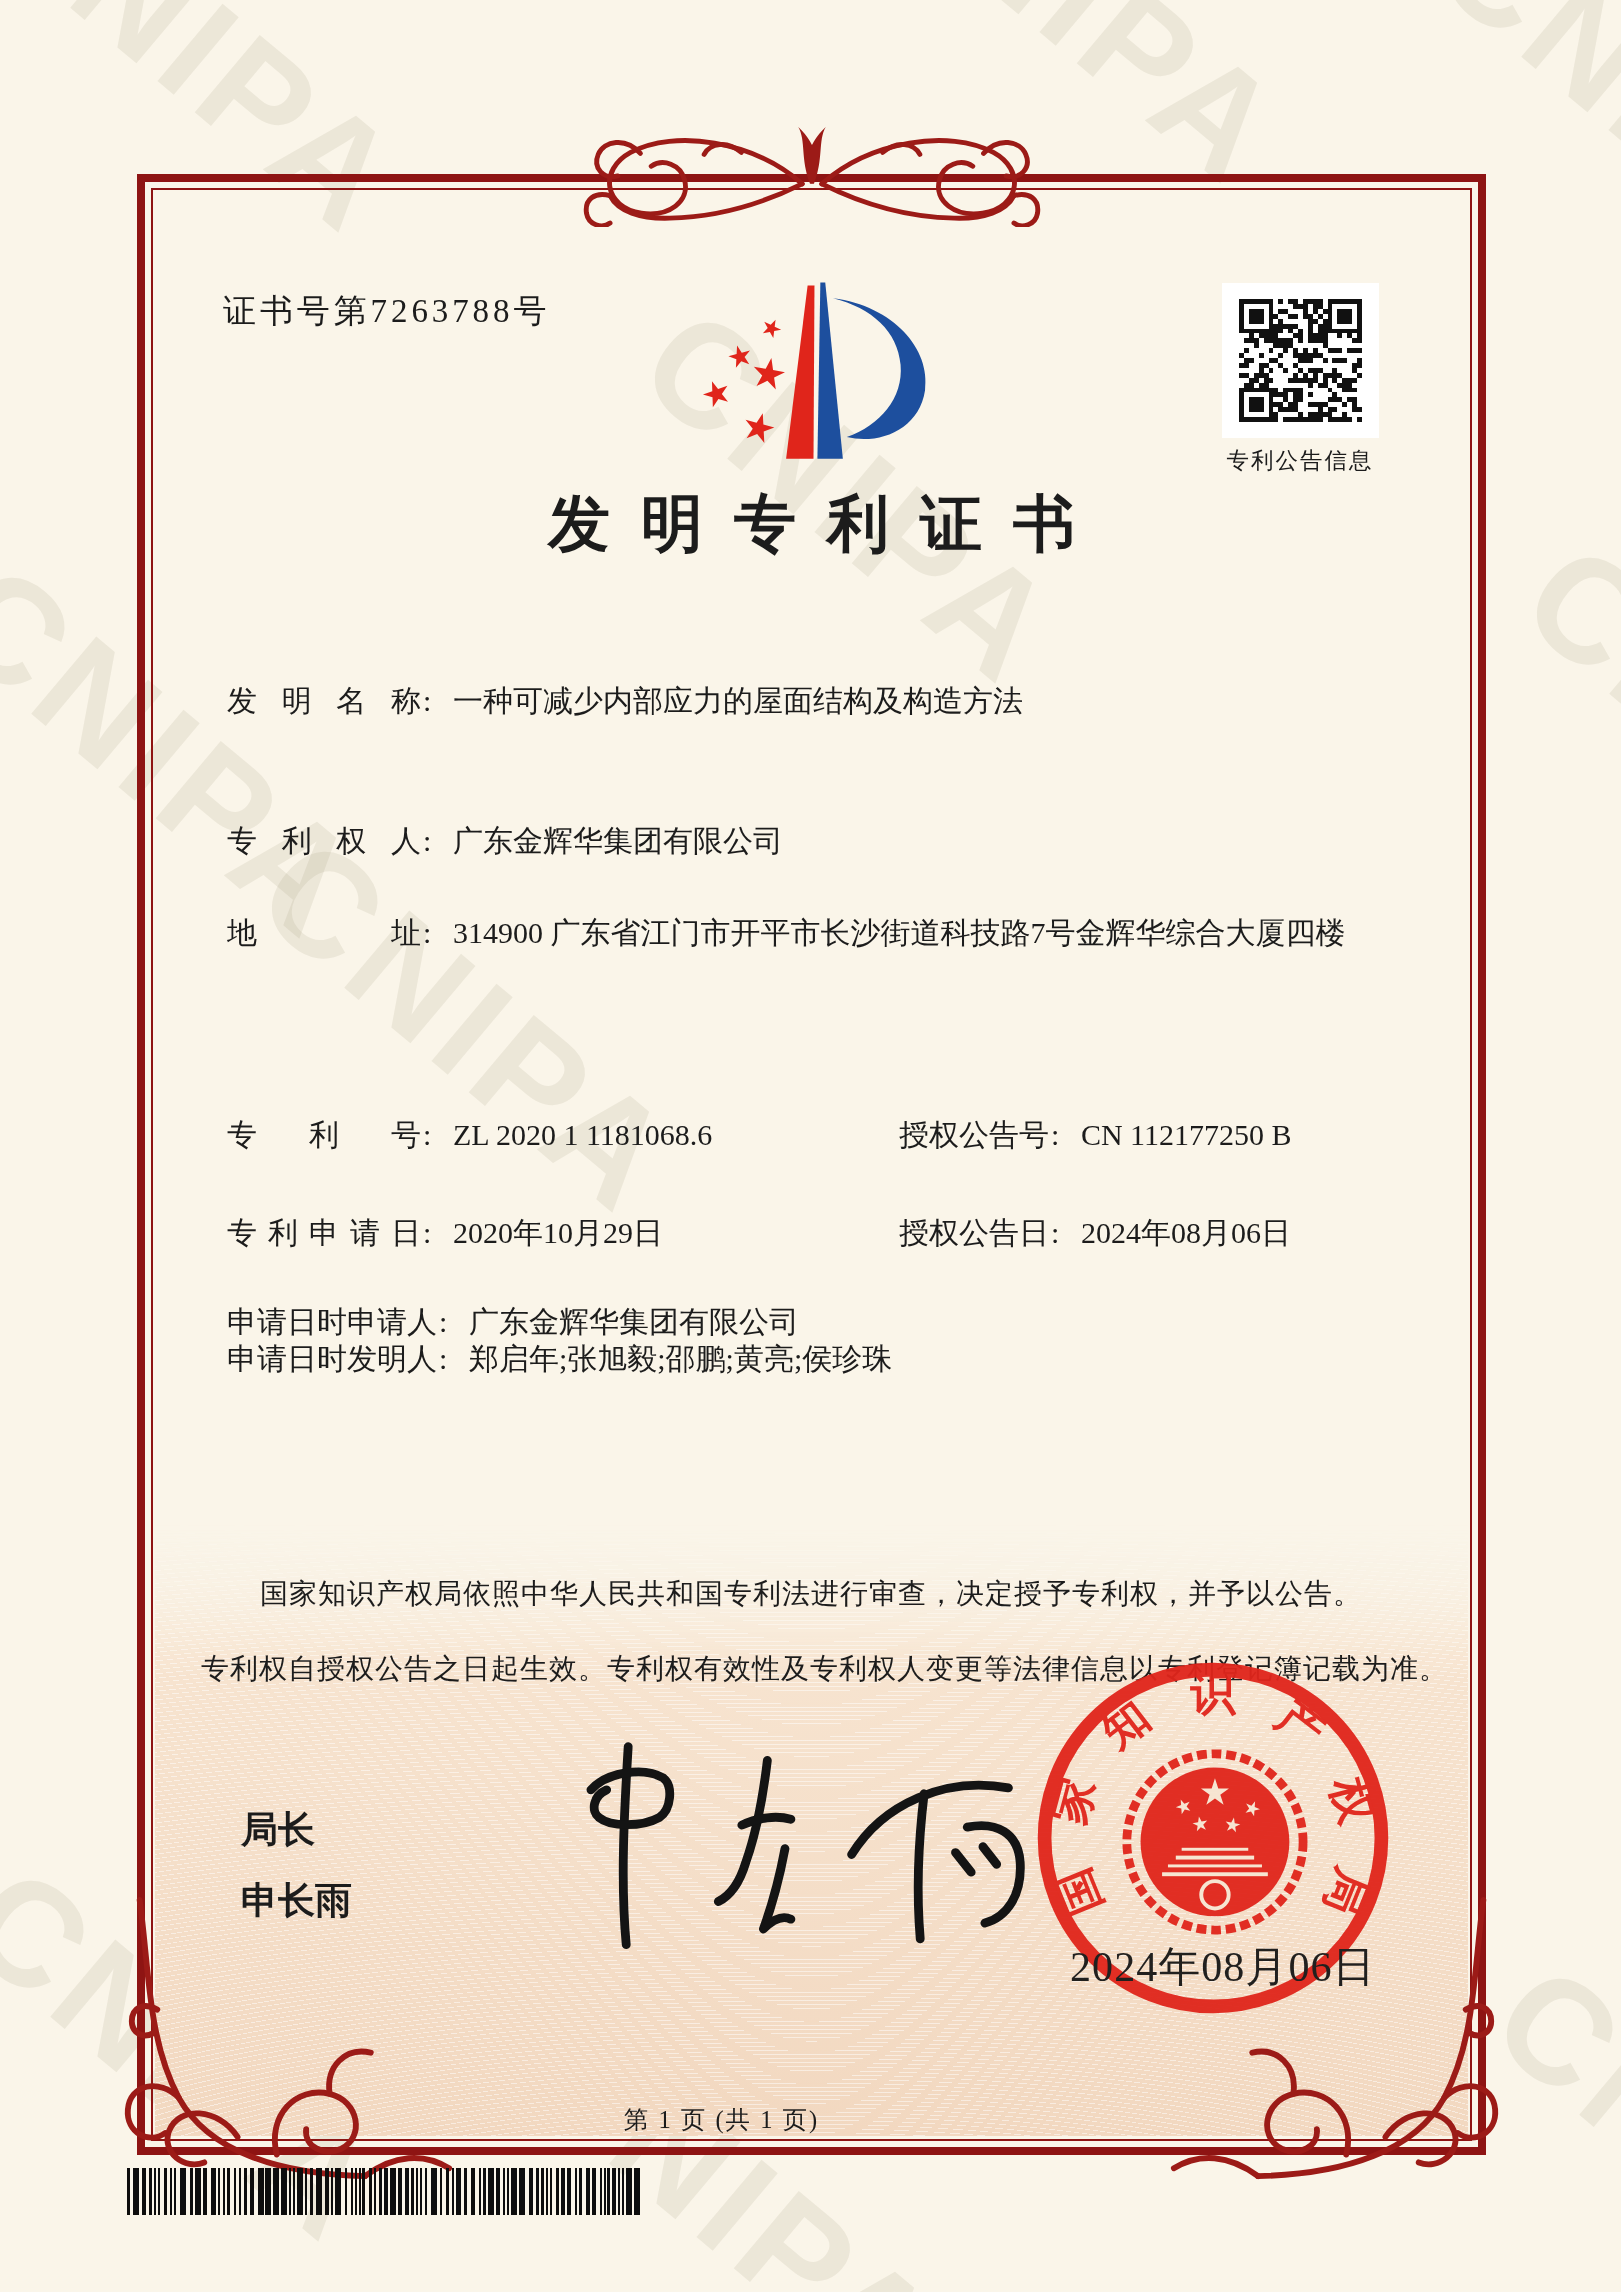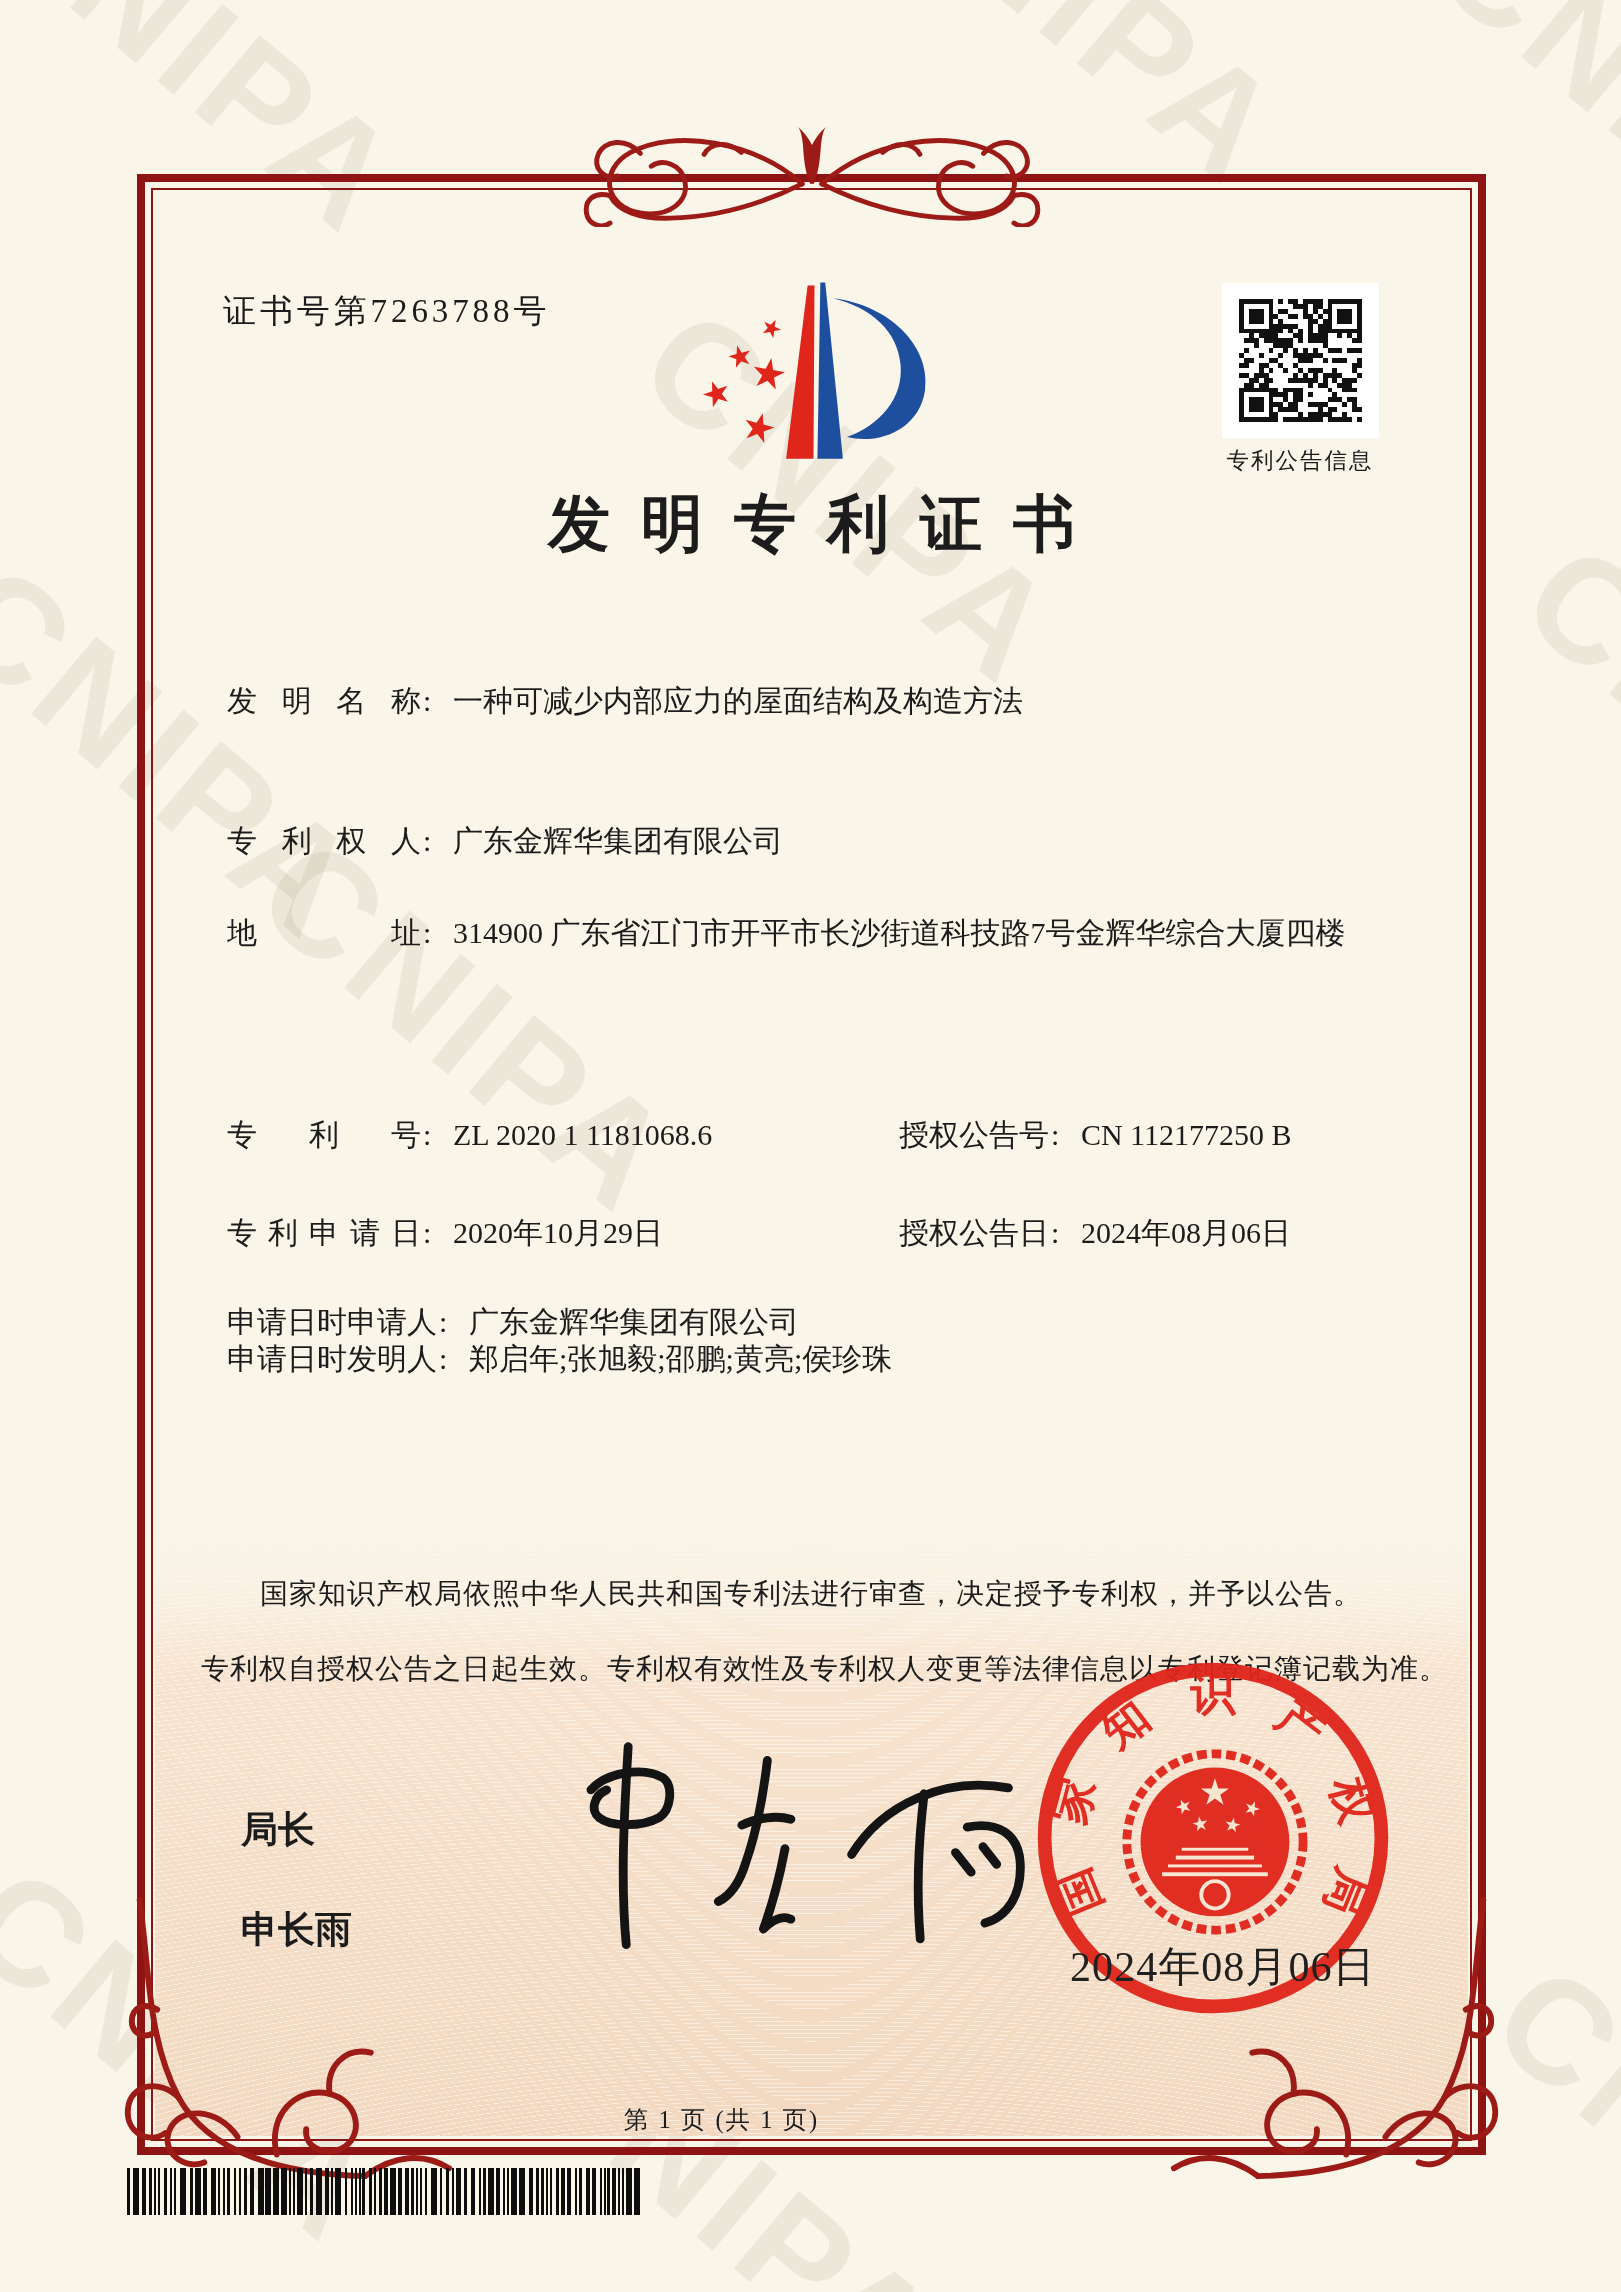--- a/index.html
+++ b/index.html
@@ -55,21 +55,21 @@
   .colon { display:inline-block; margin:0 21.6px 0 2px; vertical-align:top; }
   .fval  { display:inline-block; max-width:990px; vertical-align:top; }
   .col2  { position:absolute; left:672px; top:0; white-space:nowrap; }
   
   .statement { position:absolute; left:201px; top:1556px; width:1235px; font-size:28px; z-index:5; }
   .st-line { line-height:75px; white-space:nowrap; letter-spacing:1px;font-family:Liberation Serif, serif; }
   .st-indent { padding-left:59px; }
   
   .officer { position:absolute; left:241px; top:1805px; font-family:"Liberation Sans", sans-serif;
     font-weight:600; font-size:37px; z-index:6; }
-  .officer .o-title { margin-bottom:50px; }
+  .officer .o-title { margin-bottom:21px; }
   .signature { position:absolute; left:534px; top:1733px; z-index:6; }
   .seal { position:absolute; left:1025px; top:1650px; z-index:7; opacity:0.95; }
   
   .page-info { position:absolute; left:137px; top:2103px; width:1133px; text-align:center;
     font-size:24.5px; letter-spacing:2px; z-index:5;padding-left:18px; }
   .barcode { position:absolute; left:127px; top:2168px; width:518px; height:49px; z-index:5; }
 </style>
 </head>
 <body>
 

